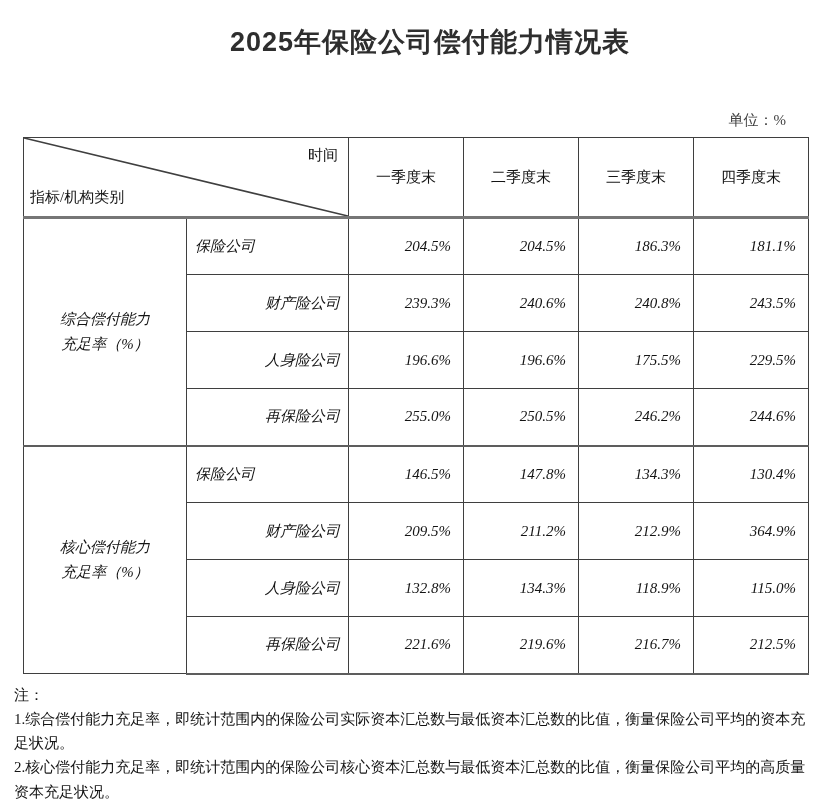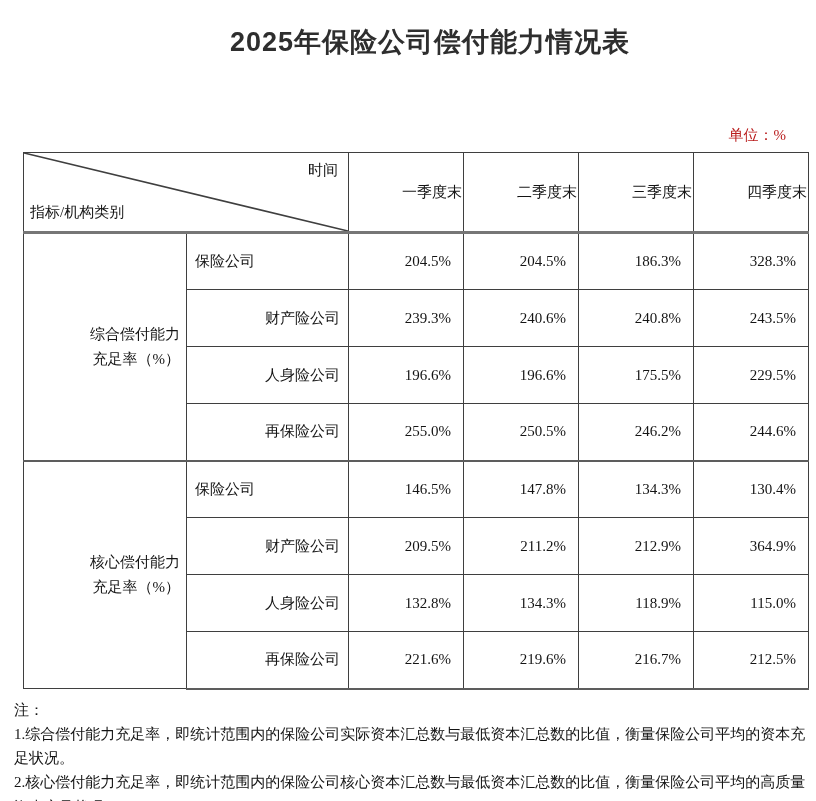--- a/index.html
+++ b/index.html
@@ -16,51 +16,50 @@
     text-align:center;
     font-family:"Liberation Sans","DejaVu Sans",sans-serif;
     font-weight:bold;
     font-size:27px;
     color:#2e2e2e;
     letter-spacing:1px;
     padding-left:44px;
   }
 
   .unit{
-    margin:66px 30px 7px 0;
+    margin:51px 30px 7px 0;
     text-align:right;
     font-size:15px;
-    color:#b91c1c;
+    color:#404040;
   }
 
   table.solvency{
     margin-left:23px;
     width:785px;
     border-collapse:collapse;
     table-layout:fixed;
   }
   col.c-group{width:163px;}
   col.c-rowlabel{width:162px;}
   col.c-q{width:115px;}
 
   table.solvency td, table.solvency th{
     border:1px solid #3f3f3f;
     font-size:15px;
     font-weight:normal;
     color:#141414;
     box-sizing:border-box;
     background:#ffffff;
-    text-align:right;
   }
   
   td.first{border-left:none;}
   td.last, th.last{border-right:none;}
 
   tr.head-row td, tr.head-row th{height:80px;border-bottom:3px solid #767676;}
-  tr.body-row td{height:57px;}
+  tr.body-row td{height:57px;font-style:italic;}
 
   
   td.corner{position:relative;padding:0;}
   td.corner svg.diag{position:absolute;left:0;top:0;width:100%;height:100%;display:block;}
   td.corner .t-time{position:absolute;top:8px;right:10px;}
   td.corner .t-ind{position:absolute;bottom:9px;left:6px;}
 
   th.qhead{text-align:center;vertical-align:middle;}
 
   td.group{
@@ -129,21 +128,21 @@
 
     <tr class="body-row">
       <td class="group first" rowspan="4">
         <div>综合偿付能力</div>
         <div>充足率（%）</div>
       </td>
       <td class="rlabel al-left">保险公司</td>
       <td class="val">204.5%</td>
       <td class="val">204.5%</td>
       <td class="val">186.3%</td>
-      <td class="val last">328.3%</td>
+      <td class="val last">181.1%</td>
     </tr>
     <tr class="body-row">
       <td class="rlabel al-right">财产险公司</td>
       <td class="val">239.3%</td>
       <td class="val">240.6%</td>
       <td class="val">240.8%</td>
       <td class="val last">243.5%</td>
     </tr>
     <tr class="body-row">
       <td class="rlabel al-right">人身险公司</td>

